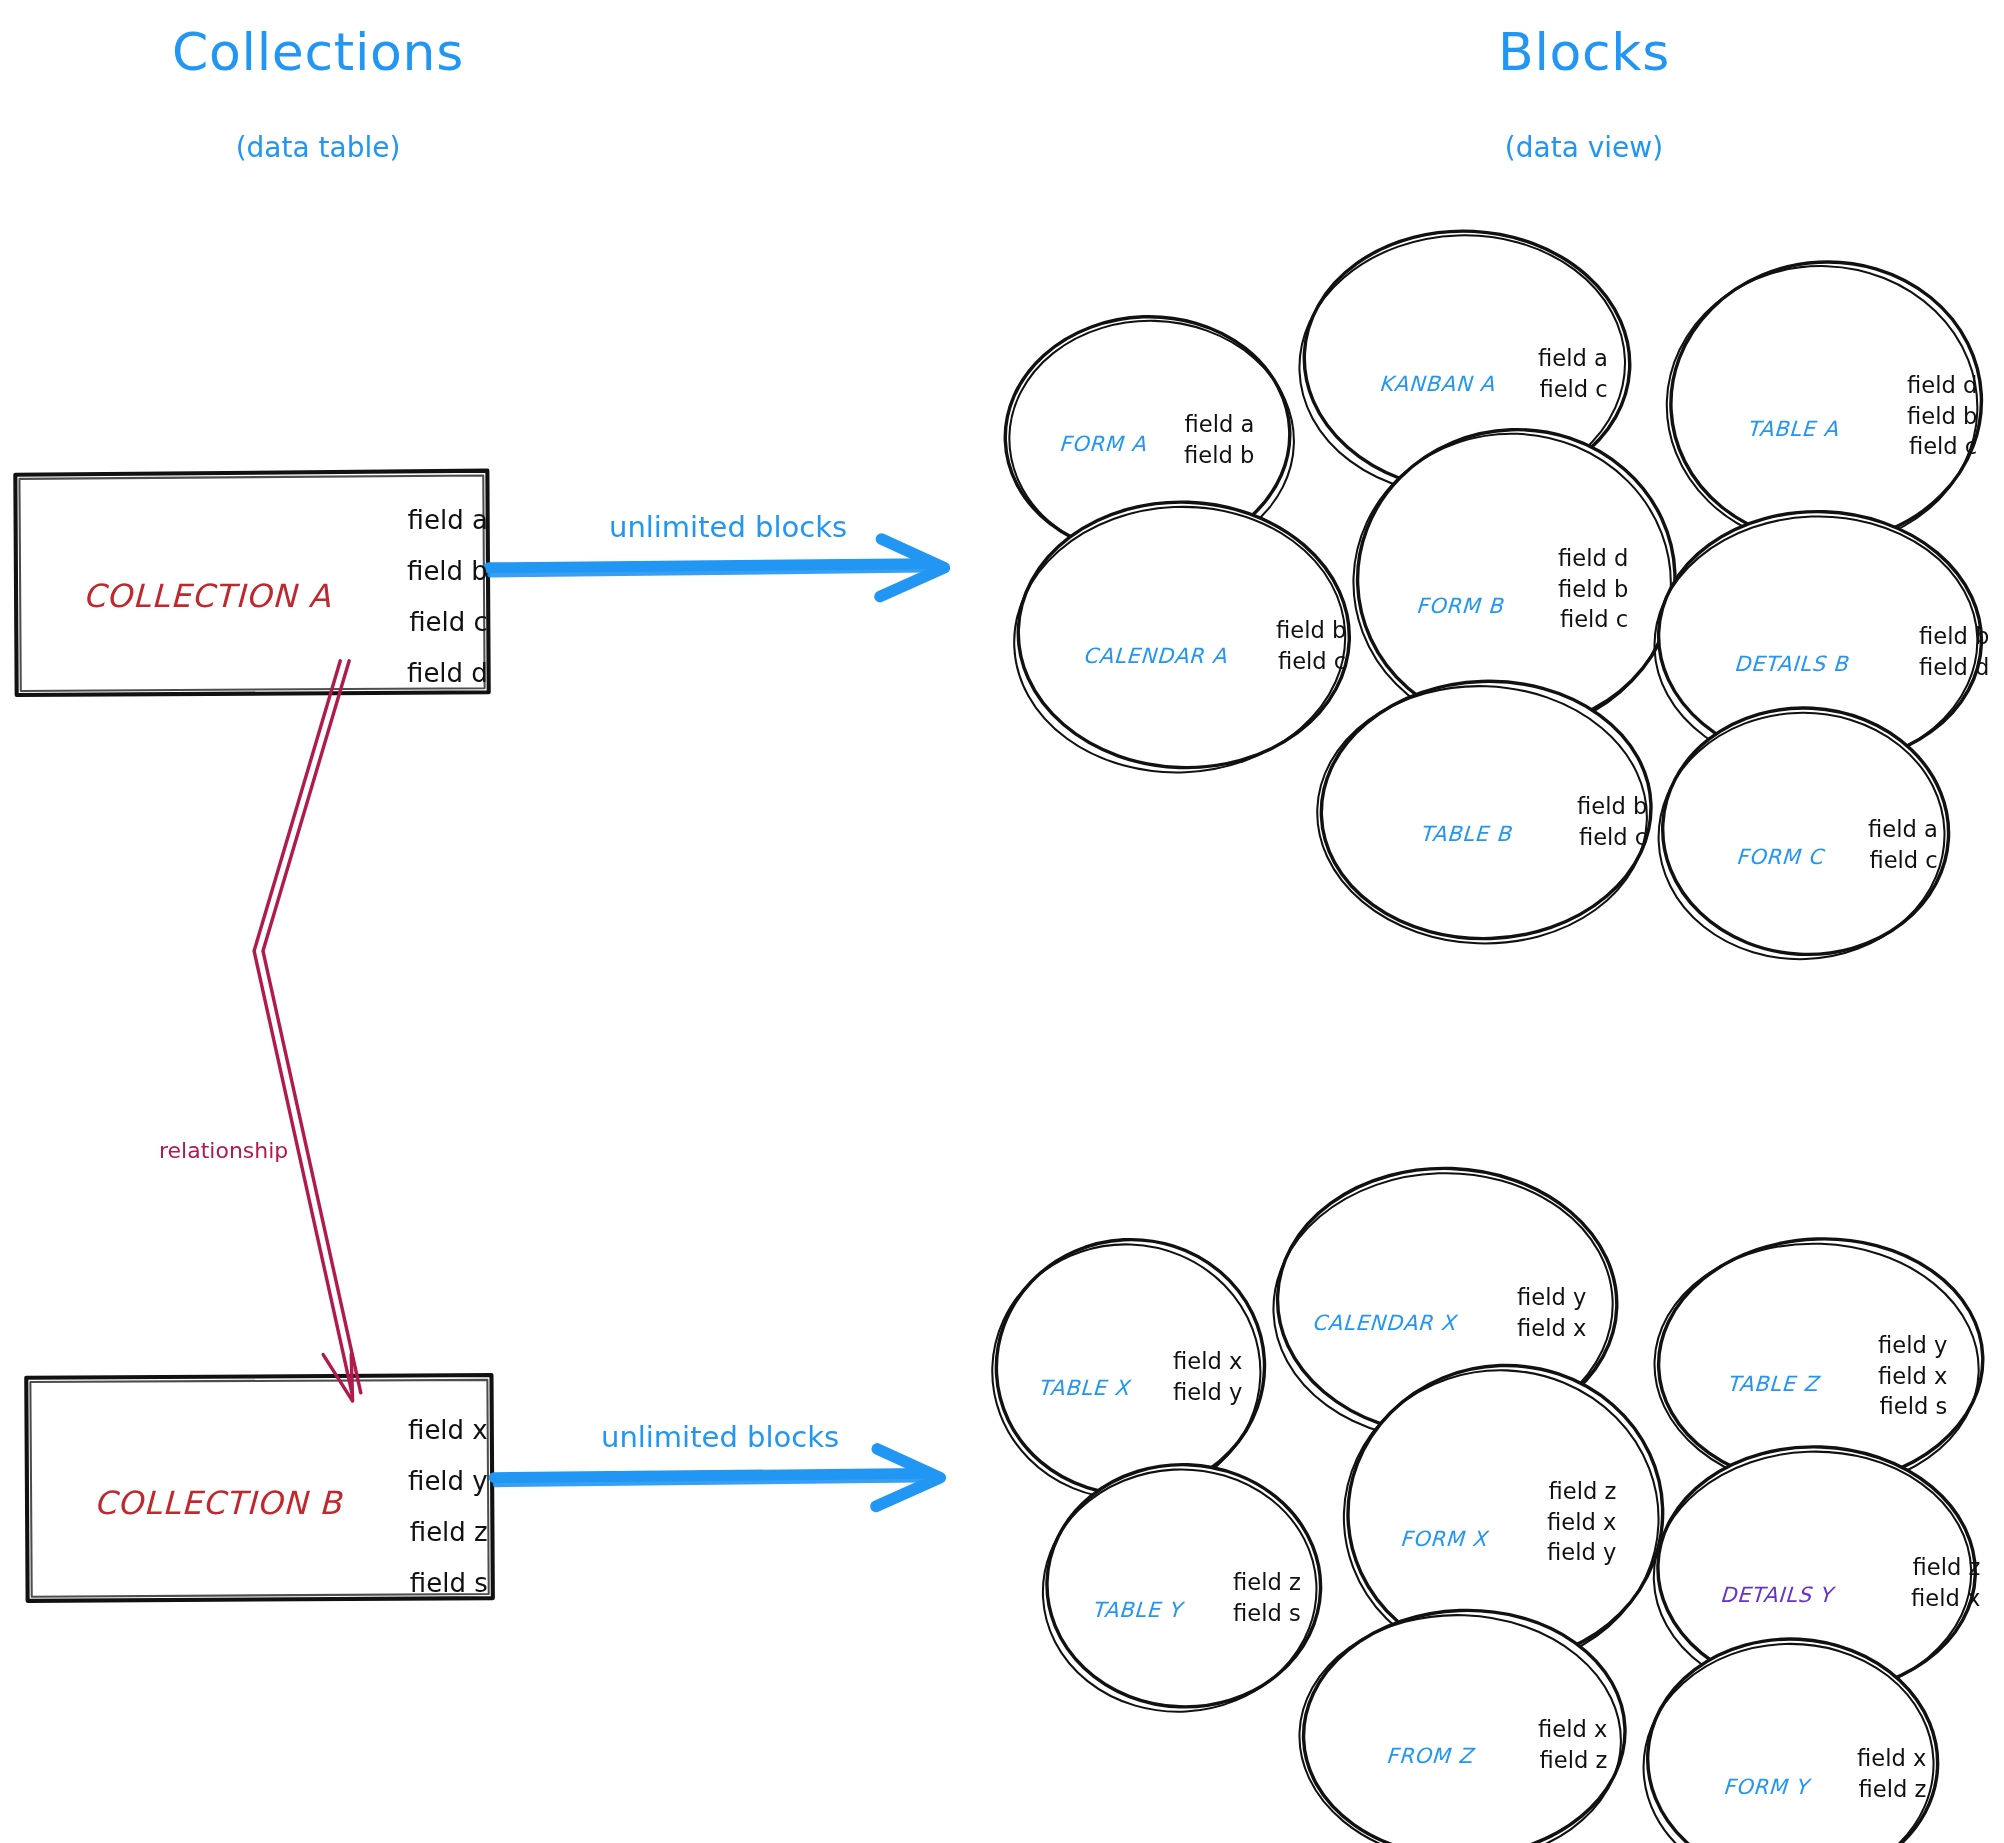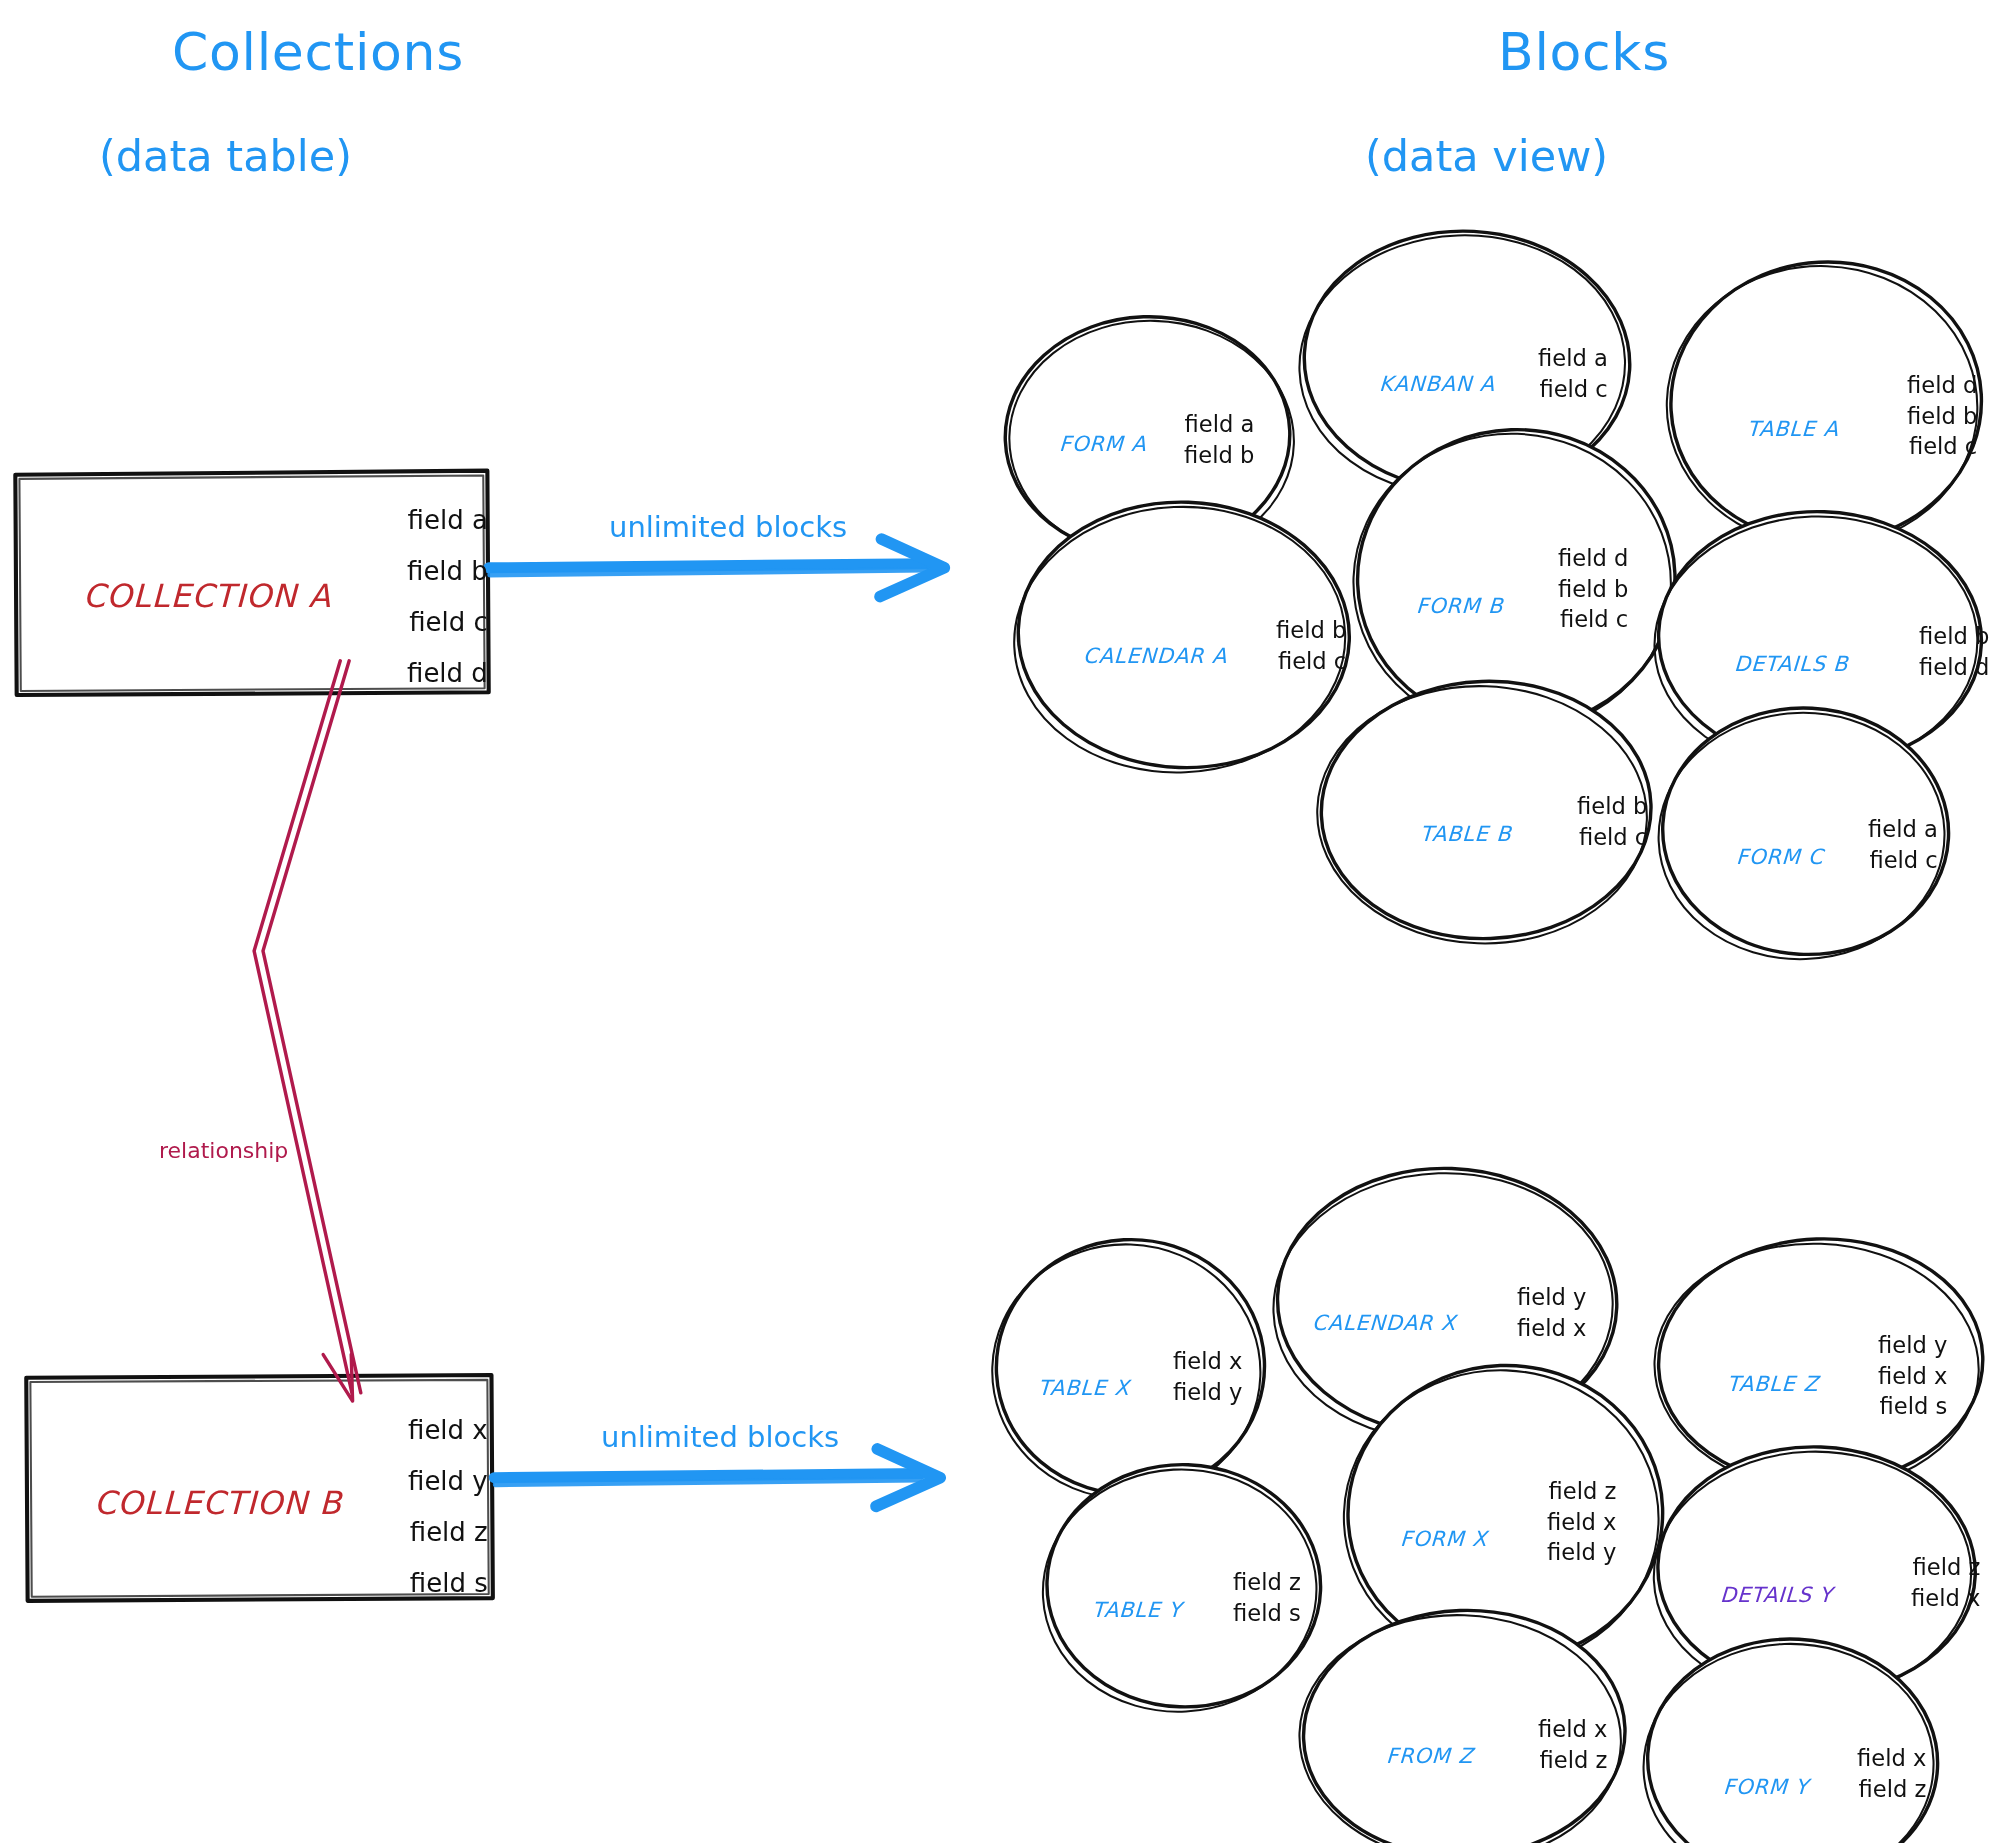--- a/index.html
+++ b/index.html
@@ -22,22 +22,22 @@
     position:absolute;
     color:#2196f3;
     font-size:52px;
     letter-spacing:0.7px;
     text-align:center;
     font-style:normal;
   }
   .subtitle{
     position:absolute;
     color:#2196f3;
-    font-size:43px;
-    text-align:left;
+    font-size:28px;
+    text-align:center;
   }
   .coll-name{
     position:absolute;
     color:#c0282d;
     font-size:32px;
     letter-spacing:1px;
     font-style:italic;
     transform:skewX(-4deg);
   }
   .coll-fields{

